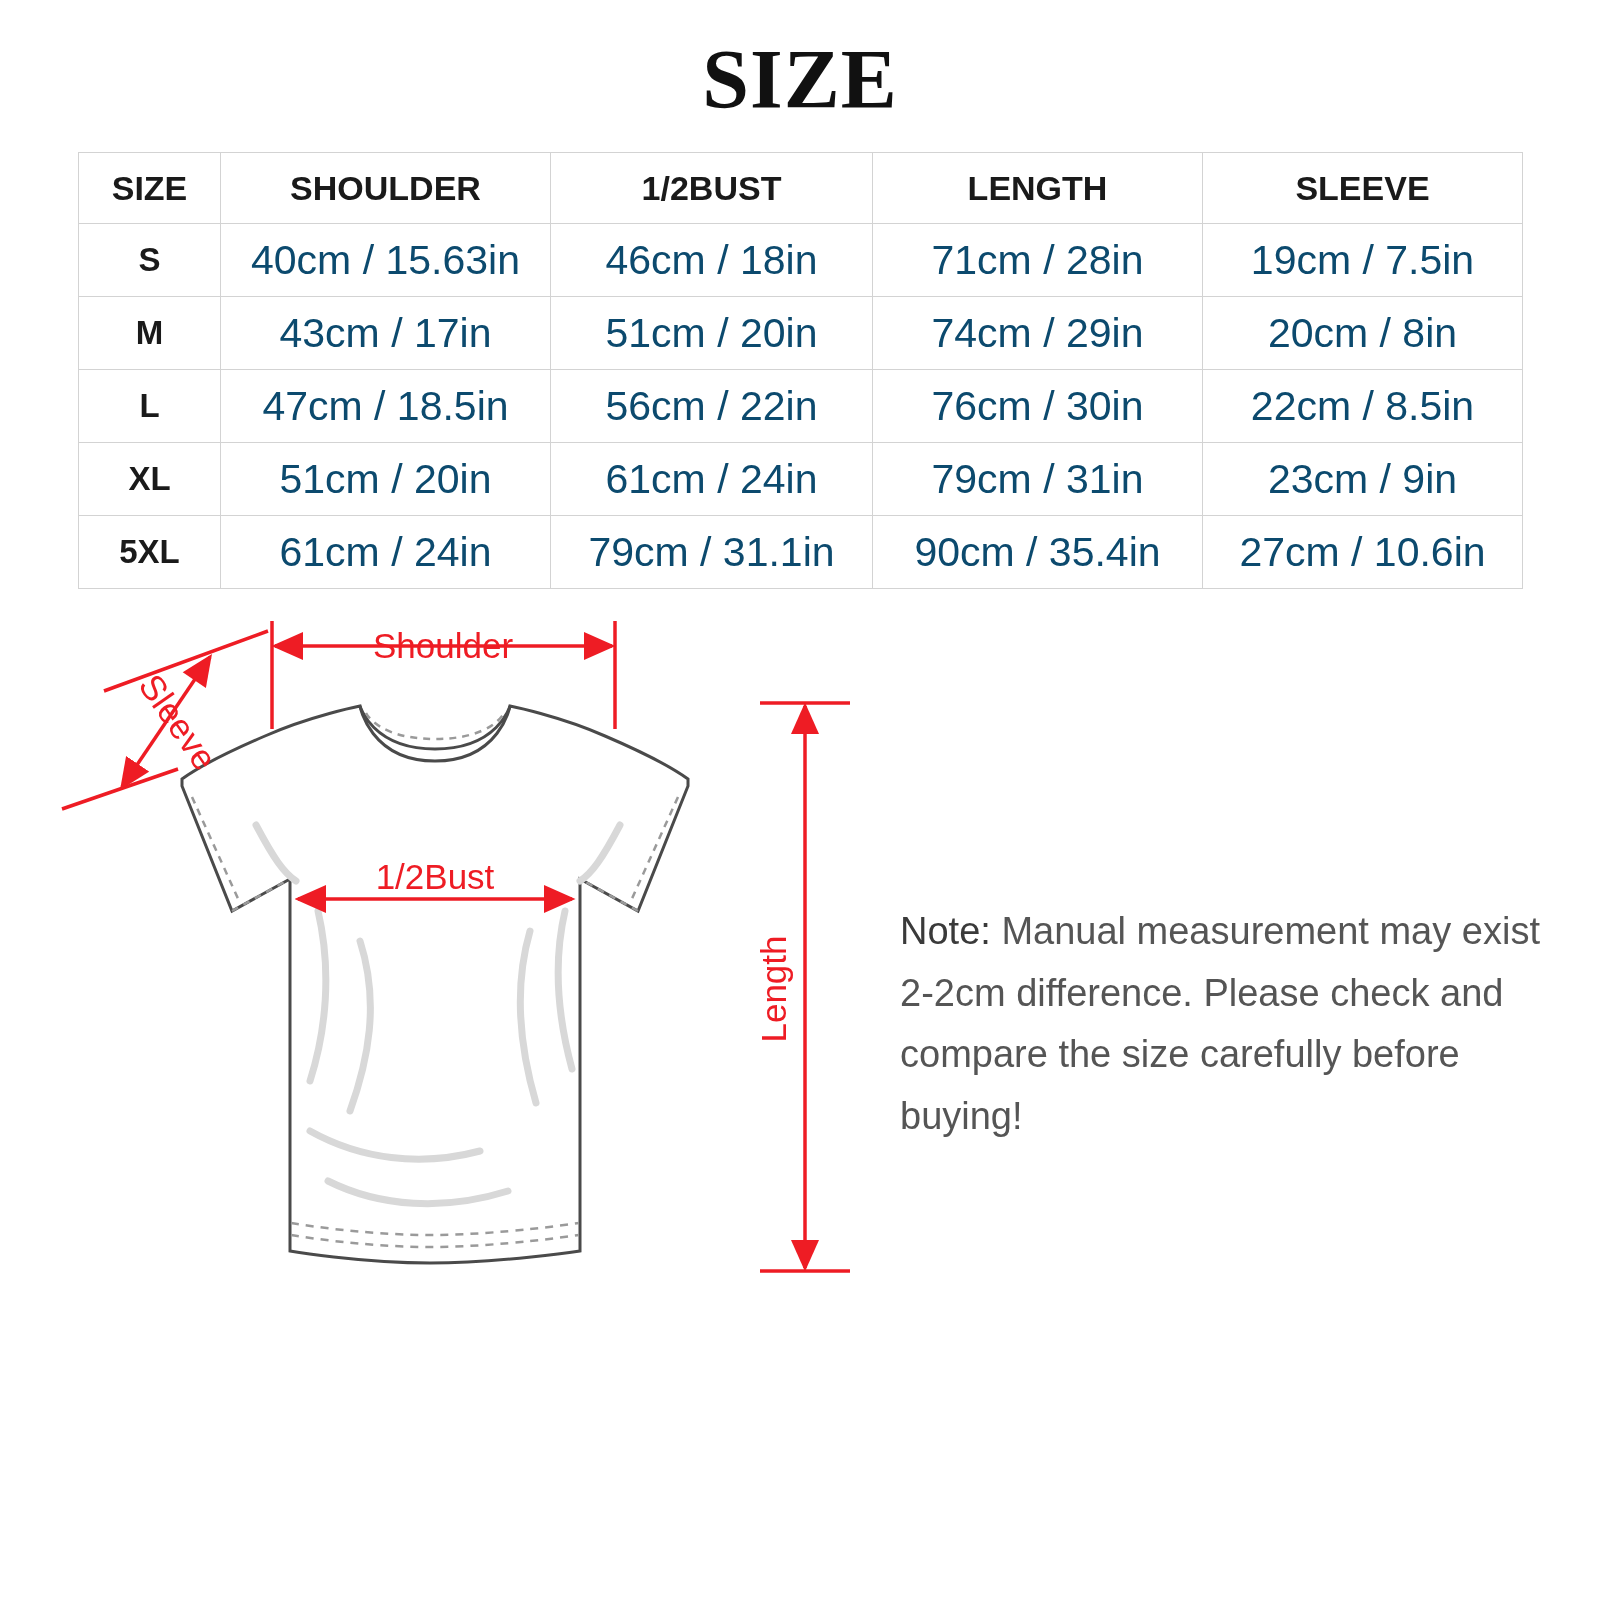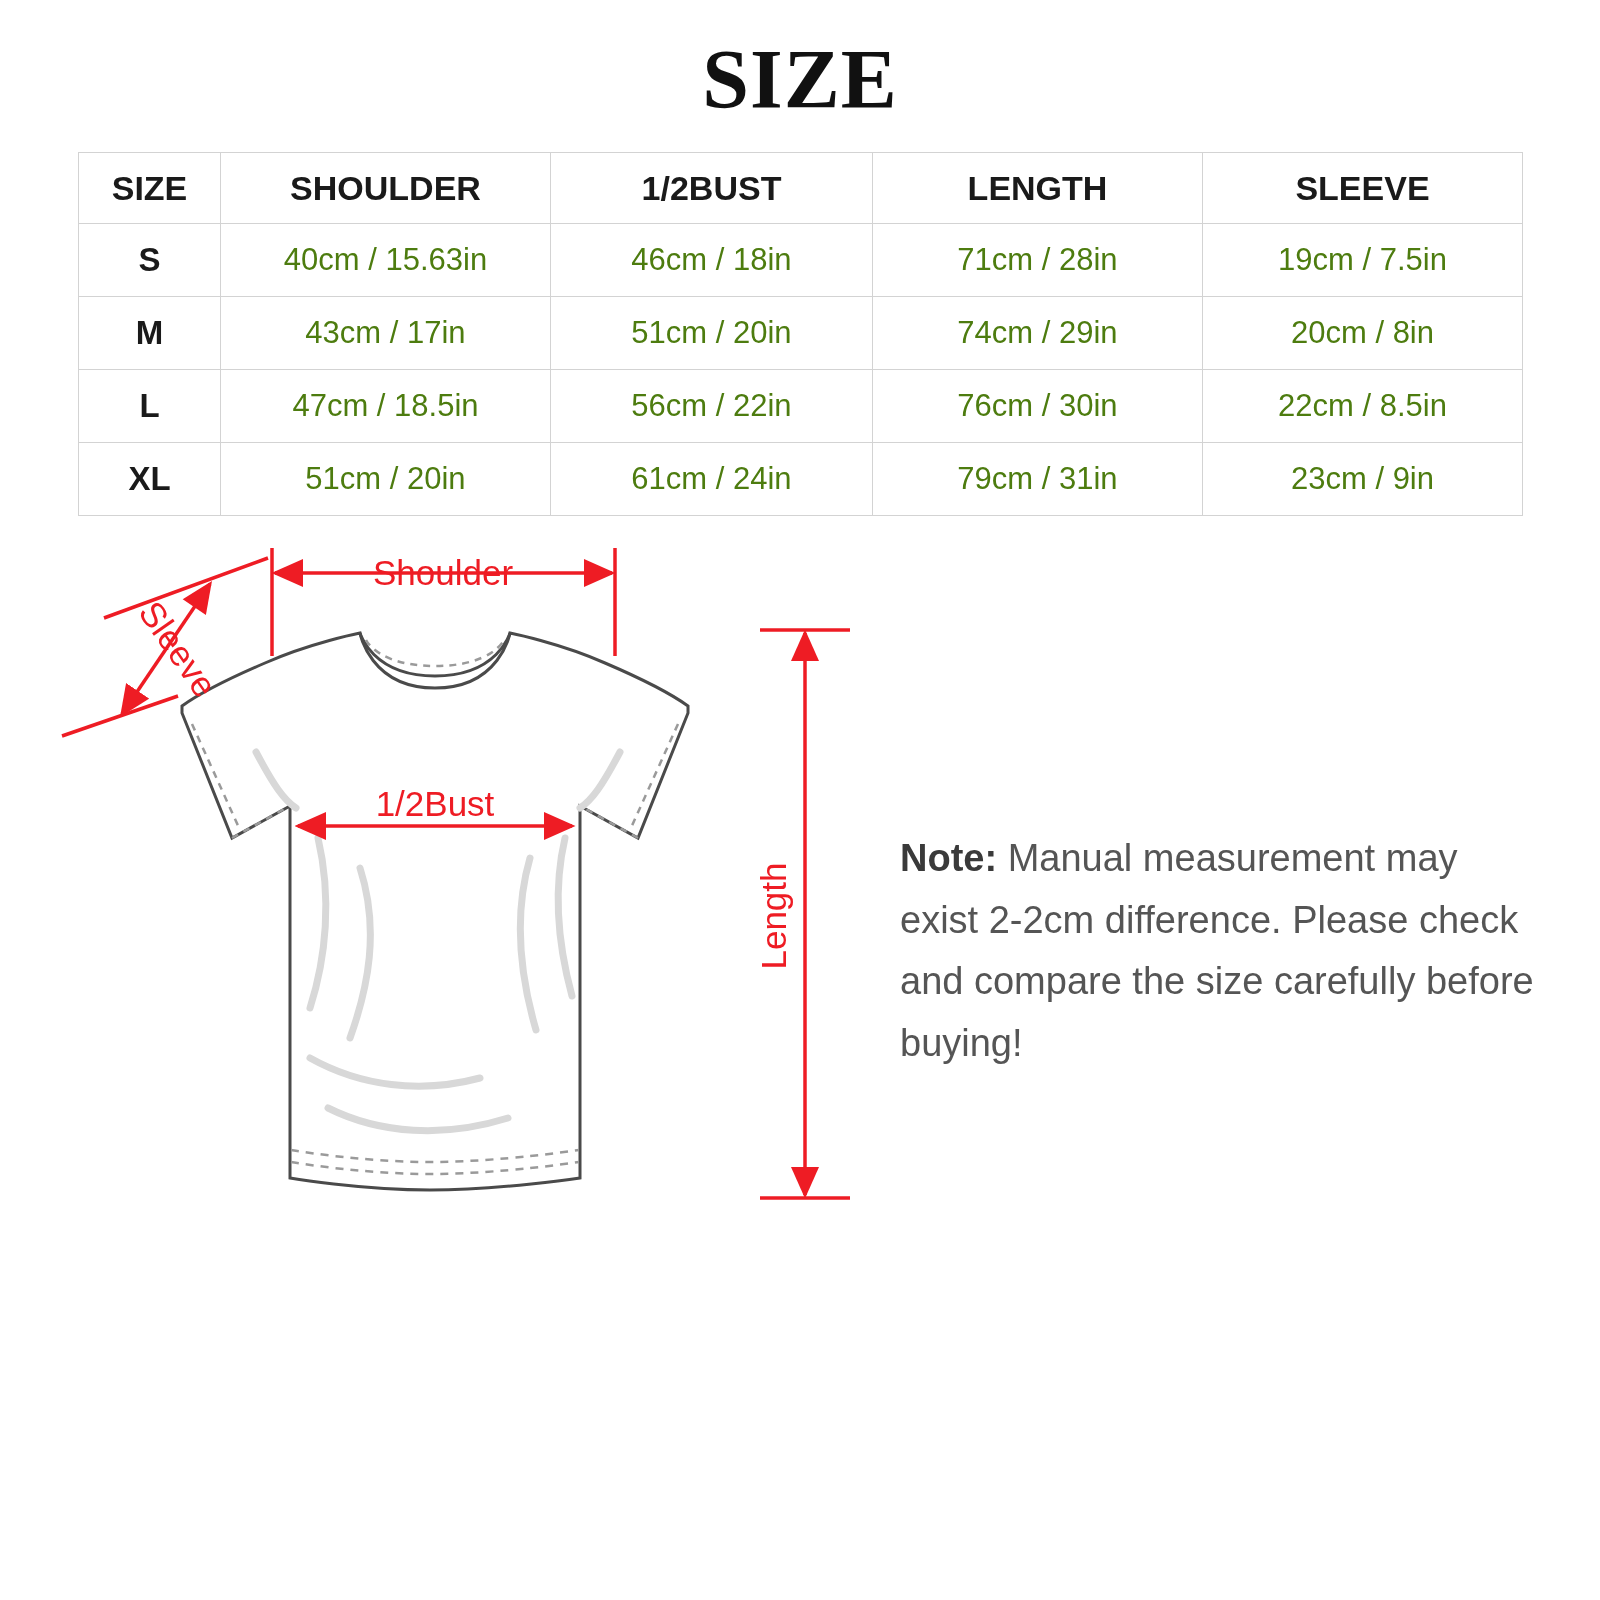--- a/index.html
+++ b/index.html
@@ -44,22 +44,22 @@
     vertical-align: middle;
   }
   table.size-table th {
     height: 68px;
     font-size: 34px;
     font-weight: bold;
     color: #1a1a1a;
   }
   table.size-table td {
     height: 70px;
-    font-size: 31px;
-    color: #4d7c0f;
+    font-size: 41px;
+    color: #0c4a6e;
   }
   table.size-table td.size-col {
     font-size: 33px;
     font-weight: bold;
     color: #1a1a1a;
   }
   col.c-size    { width: 142px; }
   col.c-shoulder{ width: 330px; }
   col.c-bust    { width: 322px; }
   col.c-length  { width: 330px; }
@@ -80,21 +80,21 @@
     position: absolute;
     left: 900px;
     top: 290px;
     width: 640px;
     font-size: 38px;
     line-height: 1.62;
     color: #555555;
   }
   .note b {
     color: #3a3a3a;
-    font-weight: bold;
+    font-weight: normal;
   }
 
   
 </style>
 </head>
 <body>
 
 <div class="title">SIZE</div>
 
 <div class="table-wrap">
@@ -136,20 +136,27 @@
         <td>56cm / 22in</td>
         <td>76cm / 30in</td>
         <td>22cm / 8.5in</td>
       </tr>
       <tr>
         <td class="size-col">XL</td>
         <td>51cm / 20in</td>
         <td>61cm / 24in</td>
         <td>79cm / 31in</td>
         <td>23cm / 9in</td>
+      </tr>
+      <tr>
+        <td class="size-col">5XL</td>
+        <td>61cm / 24in</td>
+        <td>79cm / 31.1in</td>
+        <td>90cm / 35.4in</td>
+        <td>27cm / 10.6in</td>
       </tr>
     </tbody>
   </table>
 </div>
 
 <div class="lower">
 
   <svg class="shirt-svg" width="840" height="720" viewBox="0 0 840 720">
     <defs>
       <marker id="arrR" markerWidth="10" markerHeight="10" refX="8" refY="4" orient="auto">

